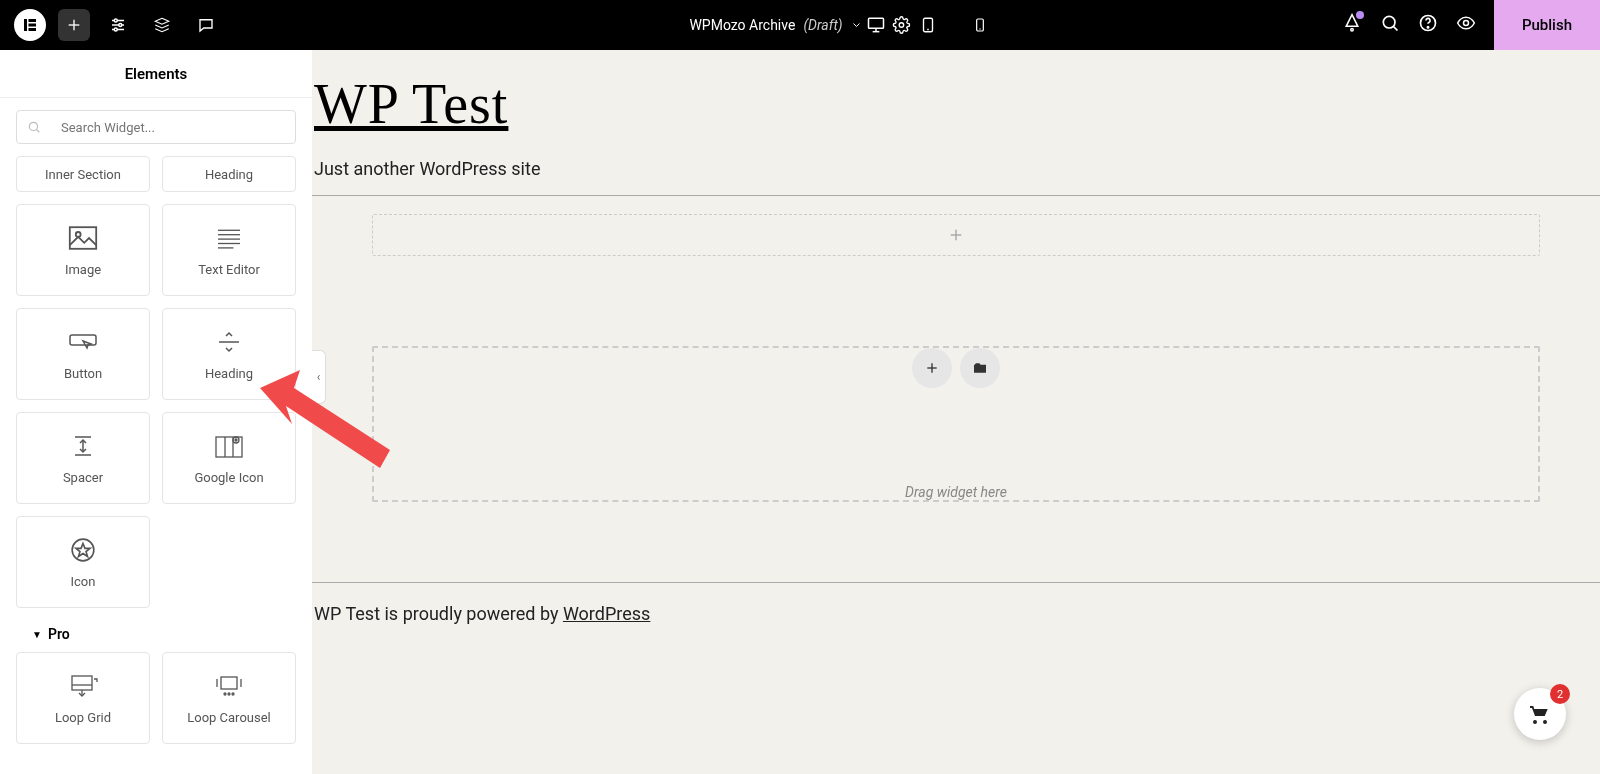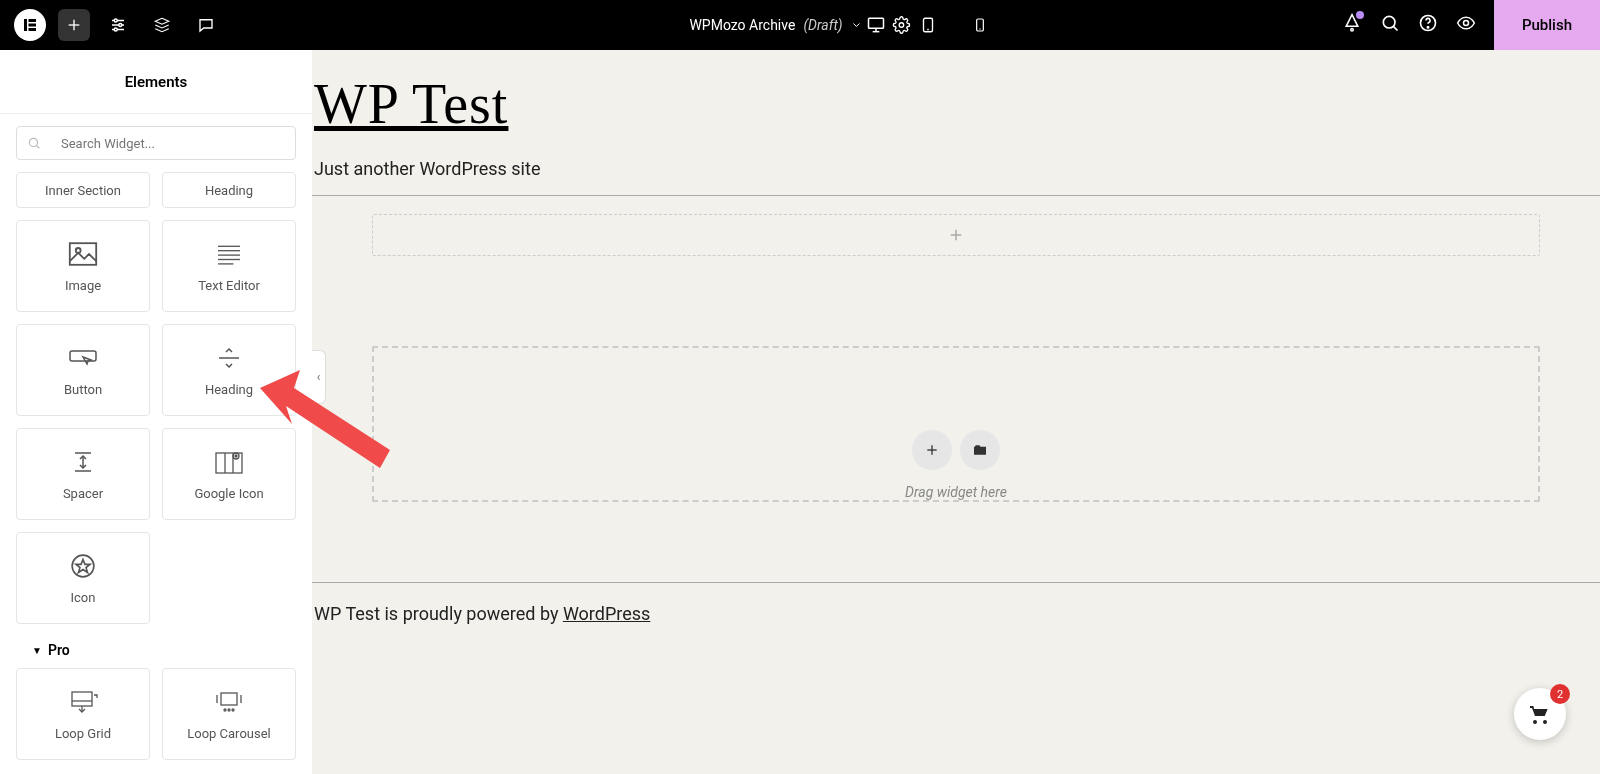--- a/index.html
+++ b/index.html
@@ -14,38 +14,38 @@
 .center-title .draft{font-style:italic;color:#ccc;}
 .devices{display:flex;gap:20px;margin-left:auto;margin-right:auto;position:absolute;left:860px;}
 .dev{width:32px;height:32px;display:flex;align-items:center;justify-content:center;cursor:pointer;position:relative;}
 .dev.active::after{content:"";position:absolute;bottom:-13px;left:0;right:0;height:2px;background:#fff;}
 .right-icons{margin-left:auto;display:flex;align-items:center;gap:18px;padding-right:0;}
 .publish{background:#e5a9f0;color:#000;font-weight:500;height:50px;padding:0 28px;display:flex;align-items:center;font-size:15px;cursor:pointer;}
 .bell-wrap{position:relative;}
 .bell-dot{position:absolute;top:-2px;right:-2px;width:8px;height:8px;background:#b98df5;border-radius:50%;}
 
 .sidebar{position:absolute;top:50px;left:0;width:312px;bottom:0;background:#fff;display:flex;flex-direction:column;}
-.side-head{height:64px;display:flex;align-items:center;justify-content:center;border-bottom:1px solid #eee;font-weight:600;font-size:15px;}
+.side-head{height:48px;display:flex;align-items:center;justify-content:center;border-bottom:1px solid #eee;font-weight:600;font-size:15px;}
 .search-wrap{padding:12px 16px;}
 .search{width:100%;height:34px;border:1px solid #ddd;border-radius:4px;display:flex;align-items:center;padding:0 10px;color:#999;font-size:13px;gap:20px;}
 .search input{border:none;outline:none;flex:1;font-size:13px;background:transparent;}
 .widgets{flex:1;overflow:hidden;padding:0 16px;}
 .wgrid{display:grid;grid-template-columns:1fr 1fr;gap:12px;}
 .wcard{border:1px solid #e5e5e5;border-radius:4px;height:92px;display:flex;flex-direction:column;align-items:center;justify-content:center;gap:10px;cursor:grab;font-size:13px;color:#555;}
 .wcard.short{height:36px;justify-content:center;}
 .wcard .wicon{height:28px;display:flex;align-items:center;justify-content:center;color:#555;}
 .section-title{display:flex;align-items:center;gap:6px;font-weight:600;font-size:14px;padding:18px 16px 10px 16px;}
 .section-title .chev{font-size:10px;}
 
 .canvas{position:absolute;left:312px;right:0;top:50px;bottom:0;background:#f2f1ec;}
 .site-title{font-size:56px;font-weight:400;text-decoration:underline;padding:22px 0 6px 2px;font-family:Georgia,serif;letter-spacing:1px;}
 .tagline{font-size:18px;color:#222;padding:16px 0 12px 2px;}
 .hr{height:1px;background:#aaa;margin:4px 0 0 0;}
 .add-strip{margin:18px 60px 0 60px;height:42px;border:1px dashed #ccc;border-radius:2px;display:flex;align-items:center;justify-content:center;color:#aaa;cursor:pointer;}
-.dropzone{margin:90px 60px 0 60px;border:2px dashed #ccc;border-radius:2px;height:156px;display:flex;flex-direction:column;align-items:center;justify-content:flex-end;gap:14px;}
+.dropzone{margin:90px 60px 0 60px;border:2px dashed #ccc;border-radius:2px;height:156px;display:flex;flex-direction:column;align-items:center;justify-content:space-between;gap:14px;}
 .dz-btns{display:flex;gap:8px;}
 .circ{width:40px;height:40px;border-radius:50%;background:#e6e6e6;display:flex;align-items:center;justify-content:center;cursor:pointer;color:#333;}
 .dz-label{font-style:italic;color:#888;font-size:14px;}
 .footer-line{margin-top:80px;height:1px;background:#aaa;}
 .footer-text{font-size:18px;color:#222;padding:20px 0 0 2px;}
 .footer-text a{color:#222;text-decoration:underline;}
 .collapse-handle{position:absolute;top:350px;left:312px;width:14px;height:54px;background:#fff;border:1px solid #ddd;border-left:none;border-radius:0 6px 6px 0;display:flex;align-items:center;justify-content:center;color:#666;font-size:12px;cursor:pointer;z-index:5;}
 
 .arrow-ann{position:absolute;left:250px;top:370px;pointer-events:none;z-index:20;}
 

